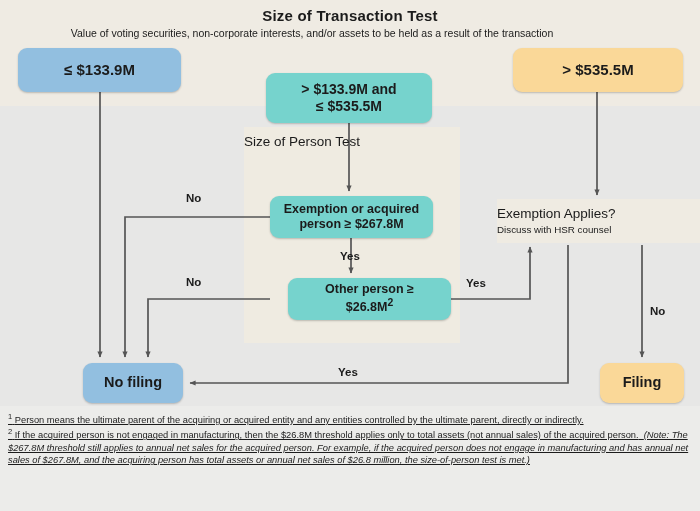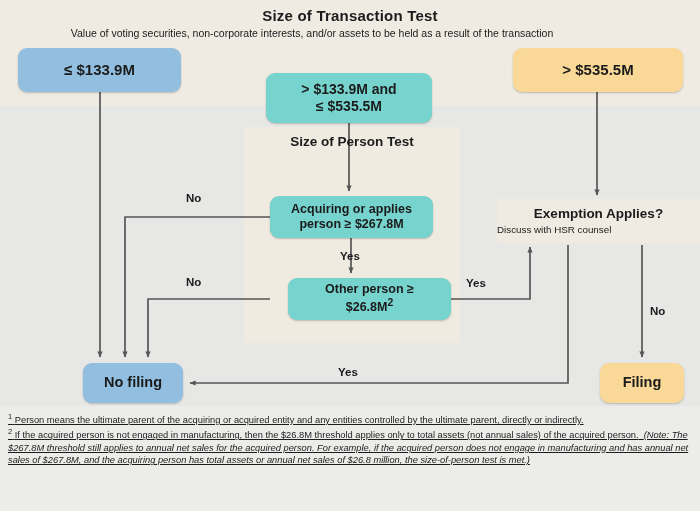--- a/index.html
+++ b/index.html
@@ -95,22 +95,22 @@
   #box-acq-person { left: 270px; top: 196px; width: 163px; height: 42px; font-size: 12.5px; }
   #box-other-person { left: 288px; top: 278px; width: 163px; height: 42px; font-size: 12.5px; }
 
   
   #box-no-filing  { left: 83px;  top: 363px; width: 100px; height: 40px; font-size: 14.5px; }
   #box-filing     { left: 600px; top: 363px; width: 84px;  height: 40px; font-size: 14.5px; text-align: right; }
 
   
   .panel-title {
     position: absolute;
-    text-align: center;
-    font-weight: bold;
+    text-align: left;
+    font-weight: normal;
   }
   #person-title {
     left: 244px; top: 134px; width: 216px;
     font-size: 13.5px;
   }
   #person-sub {
     position: absolute;
     left: 246px; top: 152px; width: 212px;
     text-align: center;
     font-size: 9.8px;
@@ -220,21 +220,21 @@
   </div>
 
   <div class="box box-orange" id="box-gt-535">
     <span>&gt; $535.5M</span>
   </div>
 
   <div class="panel-title" id="person-title">Size of Person Test</div>
 
   <div class="box box-teal" id="box-acq-person">
     <span>
-      <span>Acquiring or applies</span><br>
+      <span>Exemption or acquired</span><br>
       <span>person ≥ $267.8M</span>
     </span>
   </div>
 
   <div class="box box-teal" id="box-other-person">
     <span>
       <span>Other person ≥</span><br>
       <span>$26.8M</span><sup>2</sup>
     </span>
   </div>

